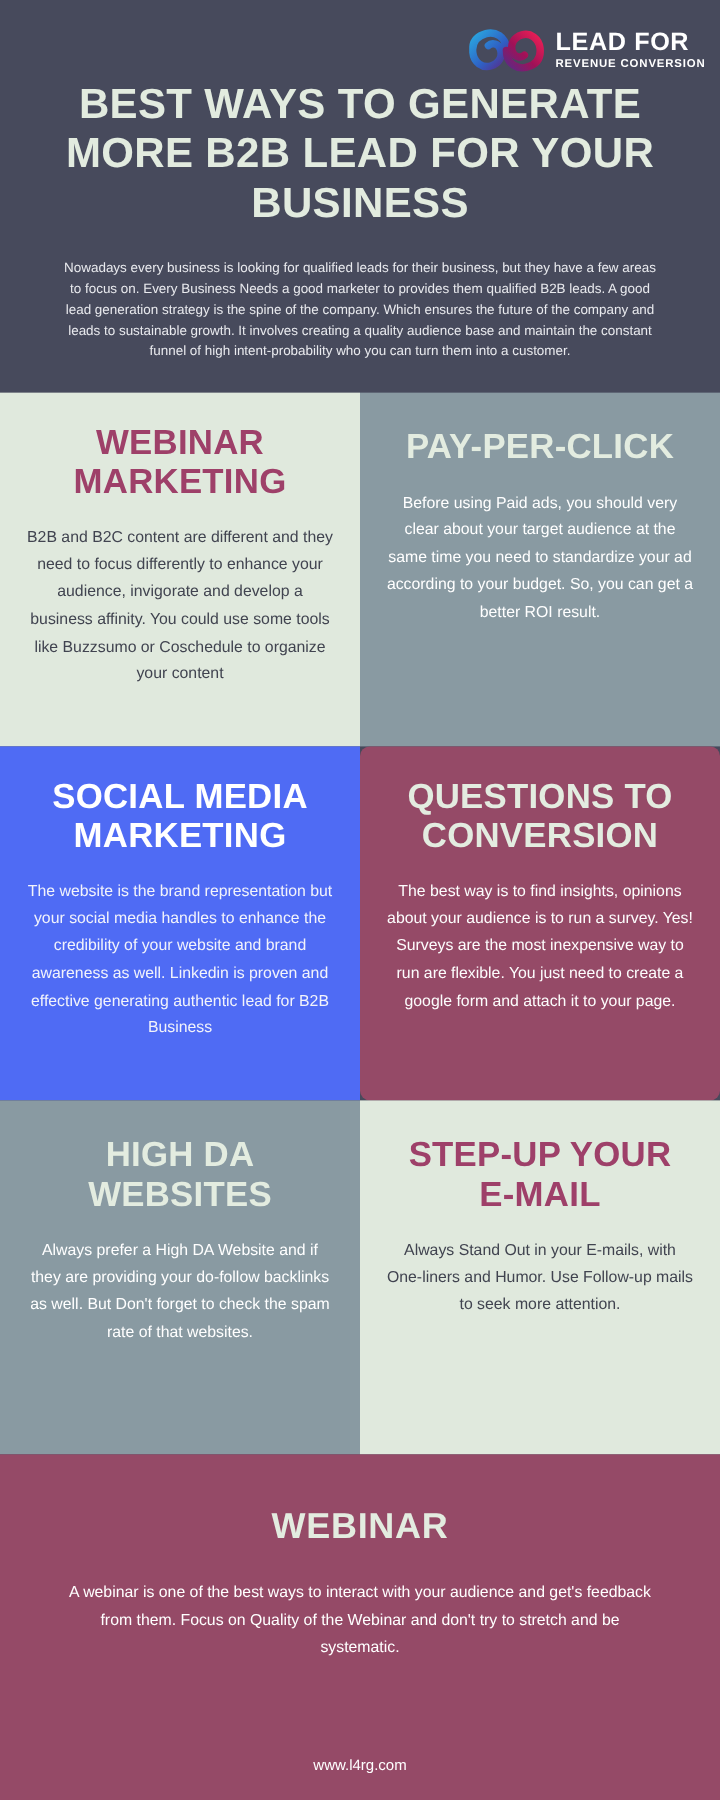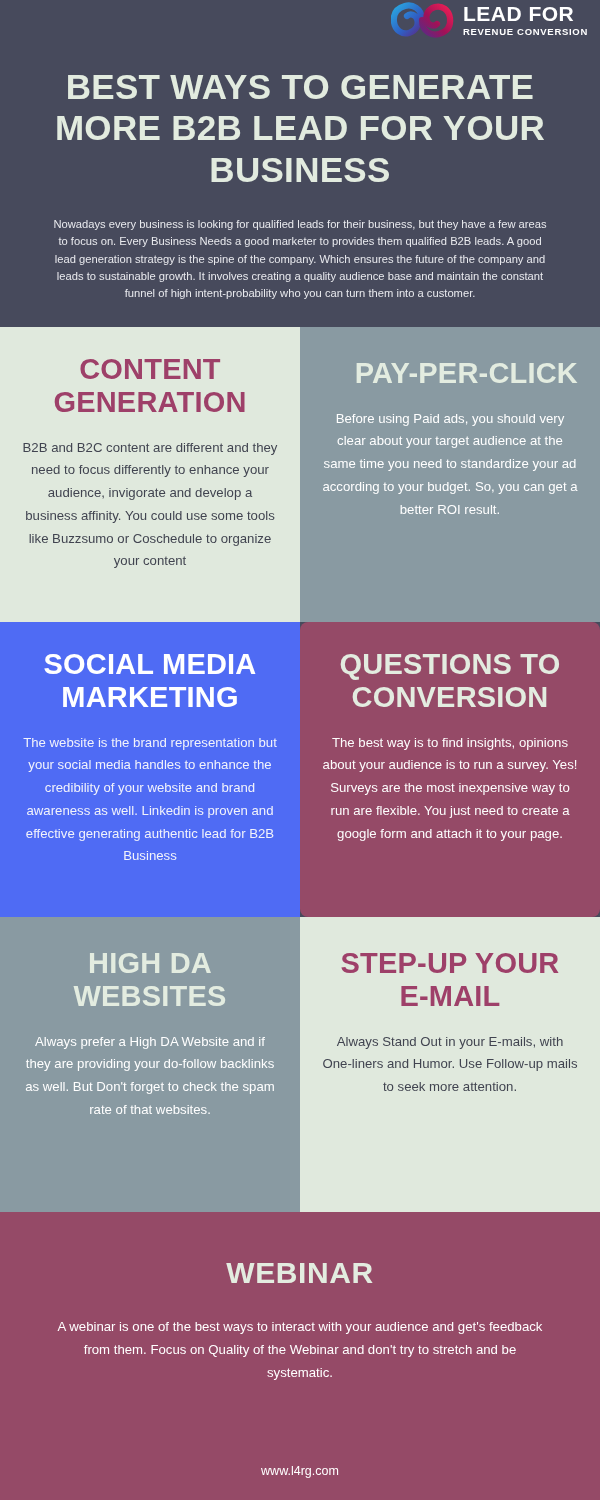--- a/index.html
+++ b/index.html
@@ -24,21 +24,21 @@
   
   .header {
     background: #474a5c;
     padding: 0 0 18px 0;
     flex: 0 0 auto;
     position: relative;
   }
   .logo-bar {
     height: 62px;
     display: flex;
-    align-items: flex-start;
+    align-items: flex-end;
     justify-content: flex-end;
     padding-right: 12px;
     box-sizing: border-box;
   }
   .logo {
     display: flex;
     align-items: center;
     gap: 6px;
   }
   .logo-mark {
@@ -136,21 +136,21 @@
   .theme-blue .card-body  { color: #f2f3fb; }
 
   
   .theme-maroon {
     background: #954a67;
     border-radius: 8px;
   }
   .theme-maroon .card-title { color: #e3ece0; }
   .theme-maroon .card-body  { color: #fdfdfd; }
 
-  .card.pad-less { padding-top: 30px; align-items: flex-end; }
+  .card.pad-less { padding-top: 30px; }
 
   
   .webinar {
     background: #954a67;
     flex: 1 1 auto;
     display: flex;
     flex-direction: column;
     align-items: center;
     padding: 44px 40px 0 40px;
     box-sizing: border-box;
@@ -214,21 +214,21 @@
       </div>
     </div>
 
     <h1 class="main-title">BEST WAYS TO GENERATE MORE B2B LEAD FOR YOUR BUSINESS</h1>
     <p class="intro">Nowadays every business is looking for qualified leads for their business, but they have a few areas to focus on. Every Business Needs a good marketer to provides them qualified B2B leads. A good lead generation strategy is the spine of the company. Which ensures the future of the company and leads to sustainable growth. It involves creating a quality audience base and maintain the constant funnel of high intent-probability who you can turn them into a customer.</p>
   </div>
 
   <div class="grid">
 
     <div class="card theme-mint">
-      <h2 class="card-title">CONTENT GENERATION</h2>
+      <h2 class="card-title">WEBINAR MARKETING</h2>
       <p class="card-body">B2B and B2C content are different and they need to focus differently to enhance your audience, invigorate and develop a business affinity. You could use some tools like Buzzsumo or Coschedule to organize your content</p>
     </div>
 
     <div class="card theme-steel pad-less">
       <h2 class="card-title">PAY-PER-CLICK</h2>
       <p class="card-body">Before using Paid ads, you should very clear about your target audience at the same time you need to standardize your ad according to your budget. So, you can get a better ROI result.</p>
     </div>
 
     <div class="card theme-blue">
       <h2 class="card-title">SOCIAL MEDIA MARKETING</h2>

